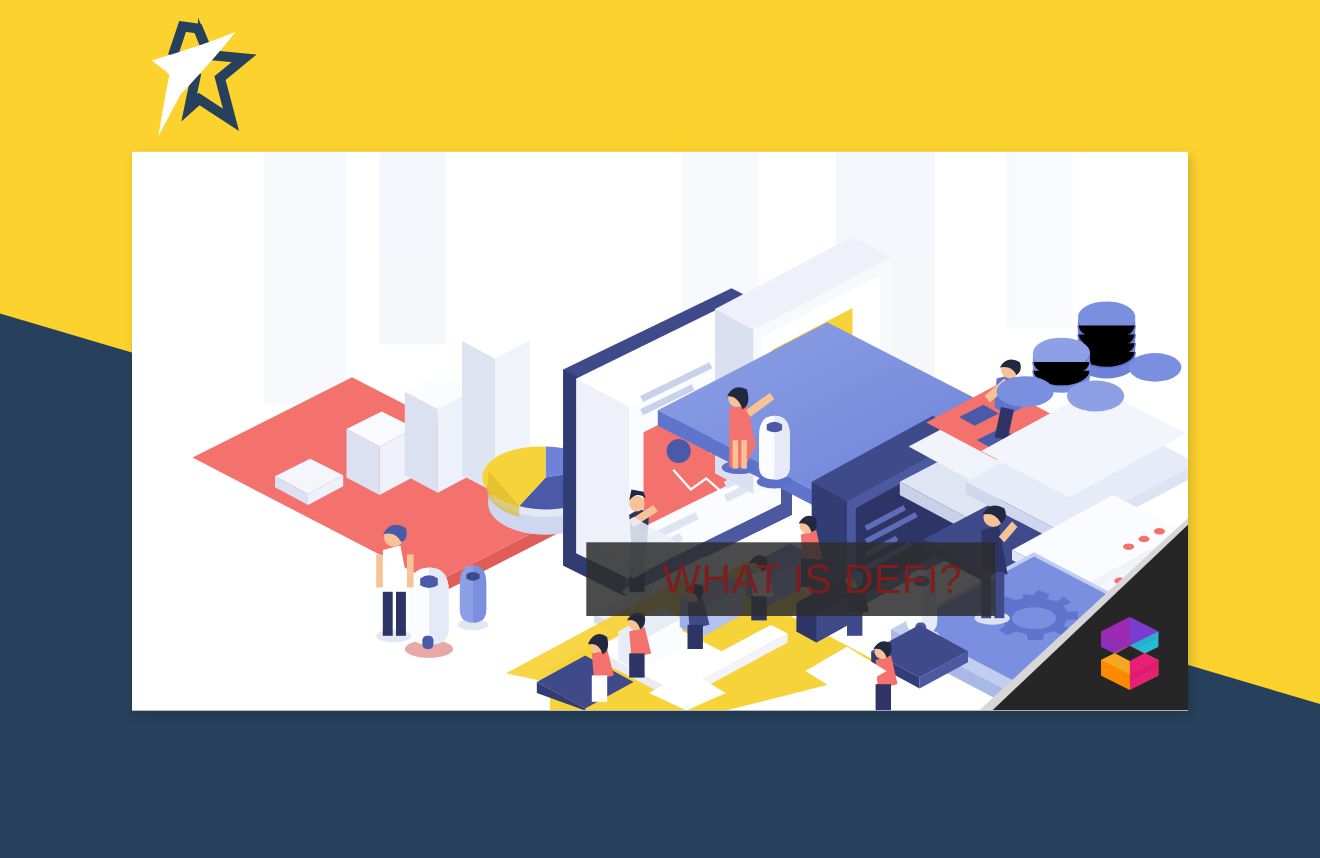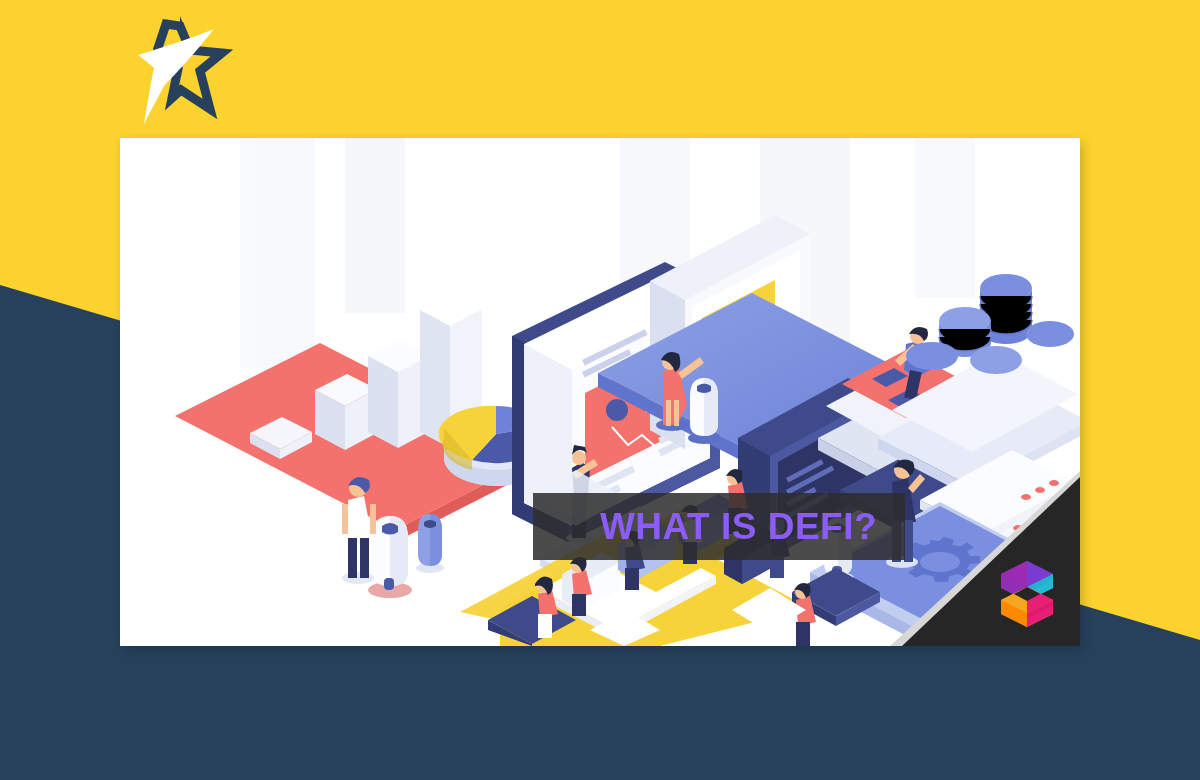--- a/index.html
+++ b/index.html
@@ -43,21 +43,21 @@
   }
   #hexlogo{position:absolute;right:24px;bottom:18px;width:58px;height:68px;}
 
   
   #title-band{
     position:absolute;left:413px;top:355px;width:372px;height:67px;
     background:rgba(45,45,45,.86);
     display:flex;align-items:center;justify-content:center;
   }
   #title-text{
-    color:#8b5cf6;font-size:37px;letter-spacing:.5px;font-weight:700;
+    color:#7f1d1d;font-size:37px;letter-spacing:.5px;font-weight:400;
     font-family:"Liberation Sans","DejaVu Sans",sans-serif;white-space:nowrap;margin-left:39px;
   }
 </style>
 </head>
 <body>
 
 <div id="bg">
   <div class="bg-navy"></div>
   <div class="bg-yellow"></div>
 </div>

